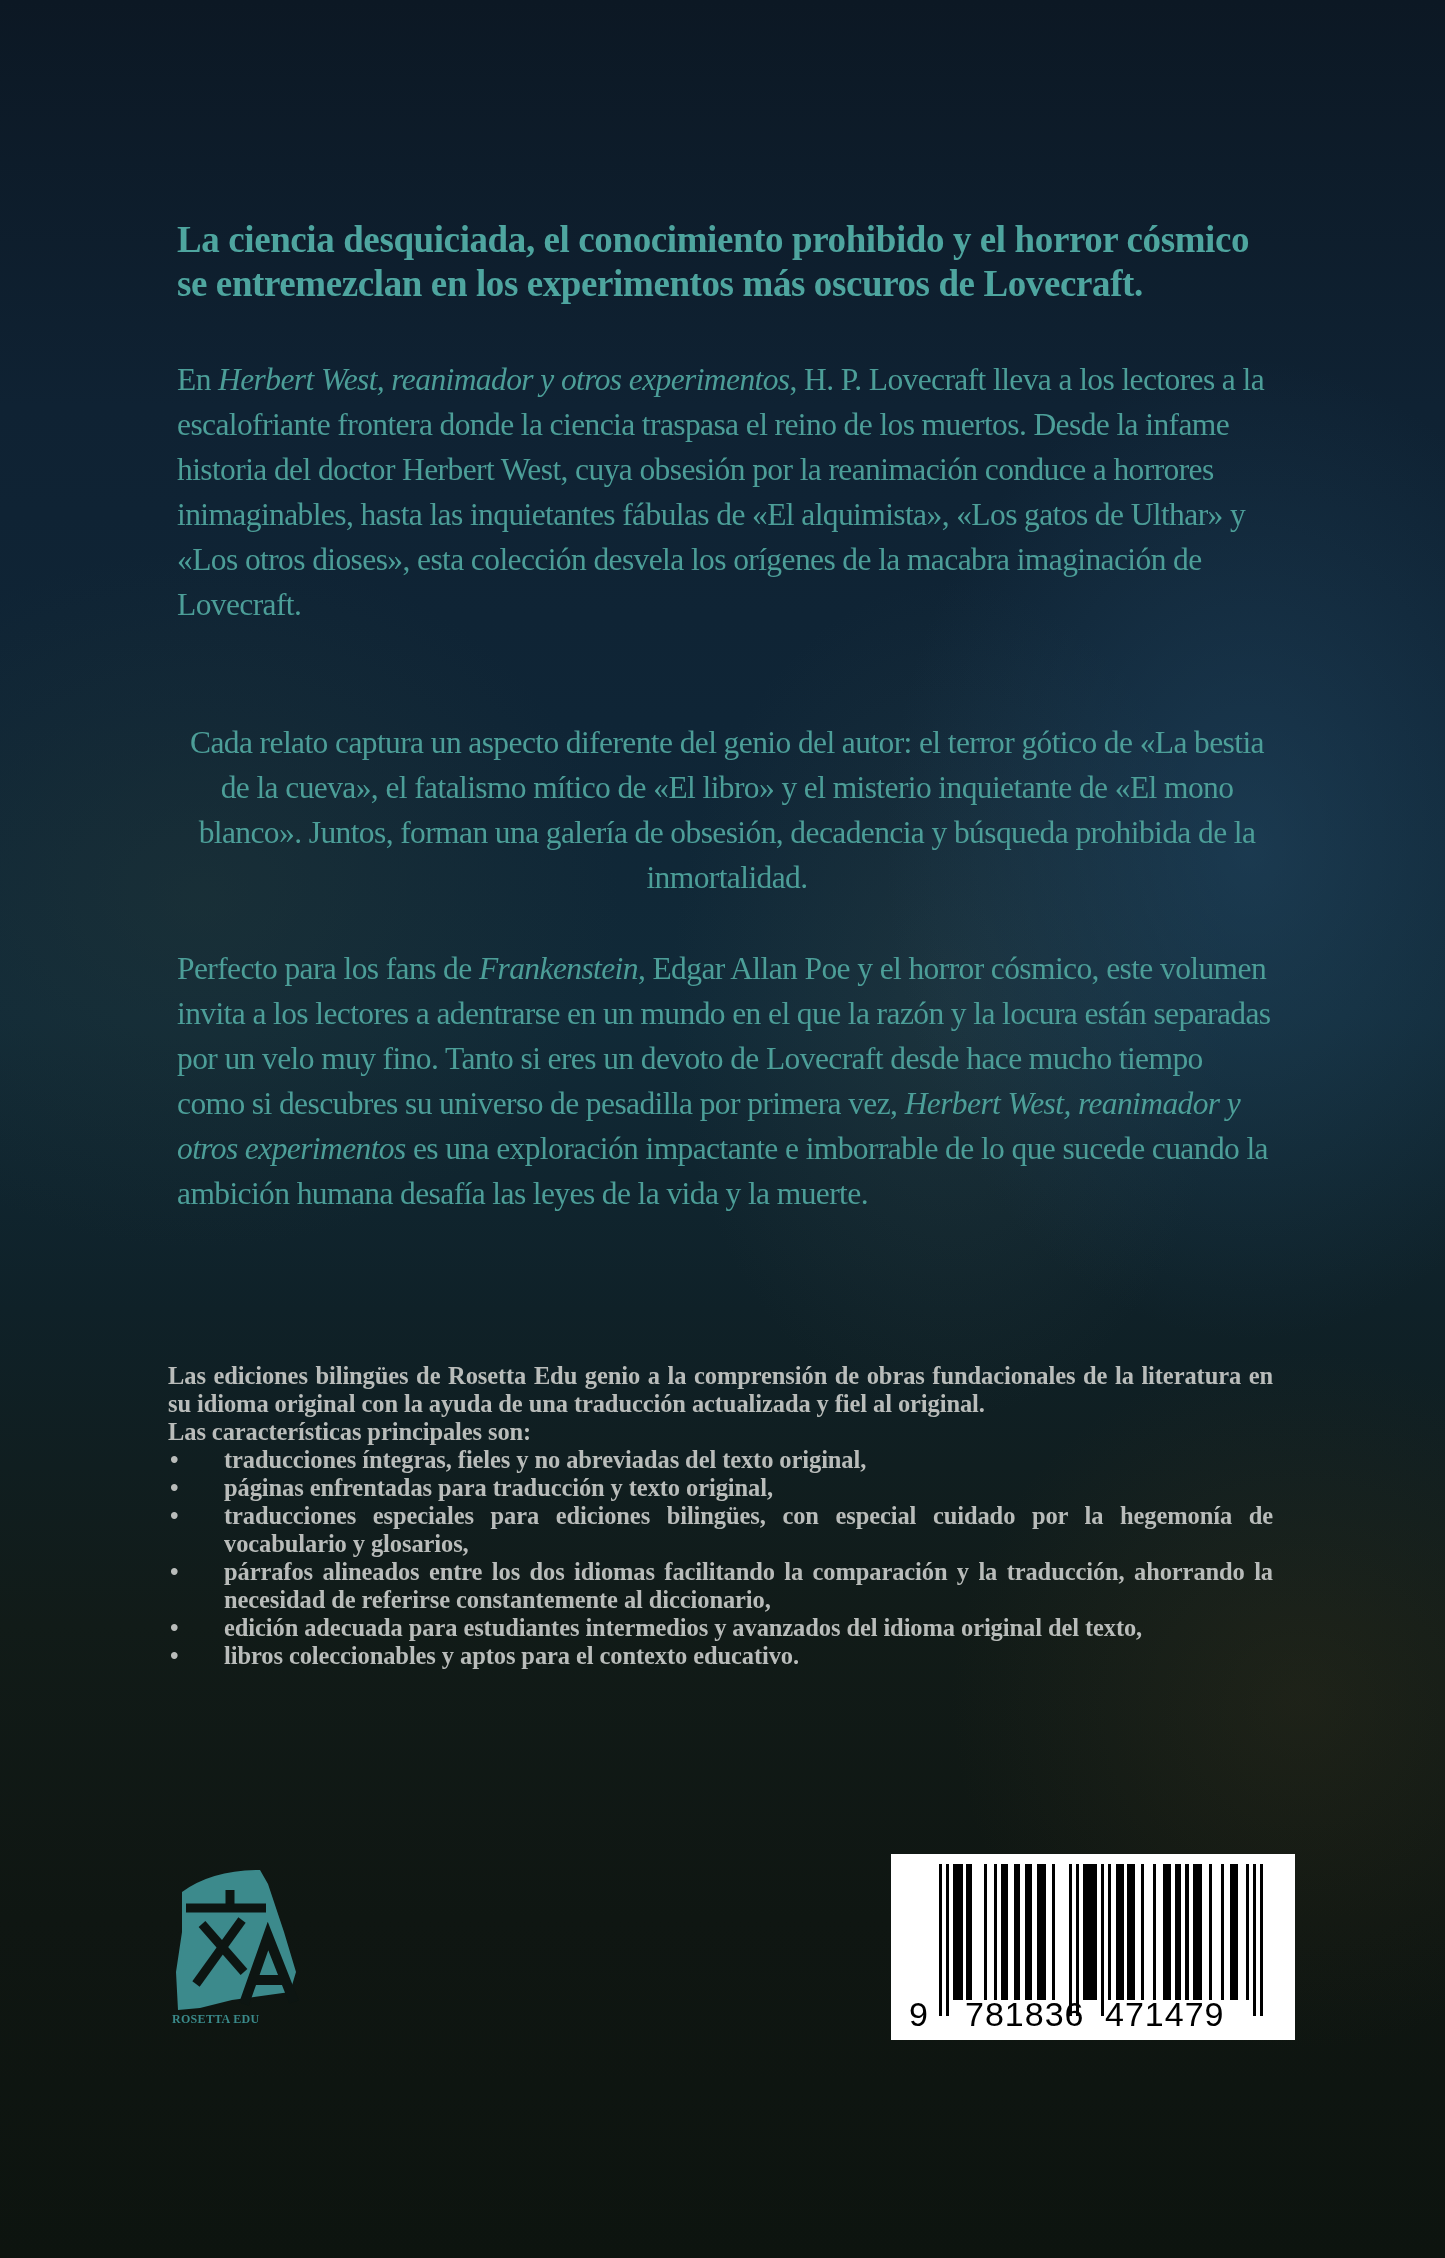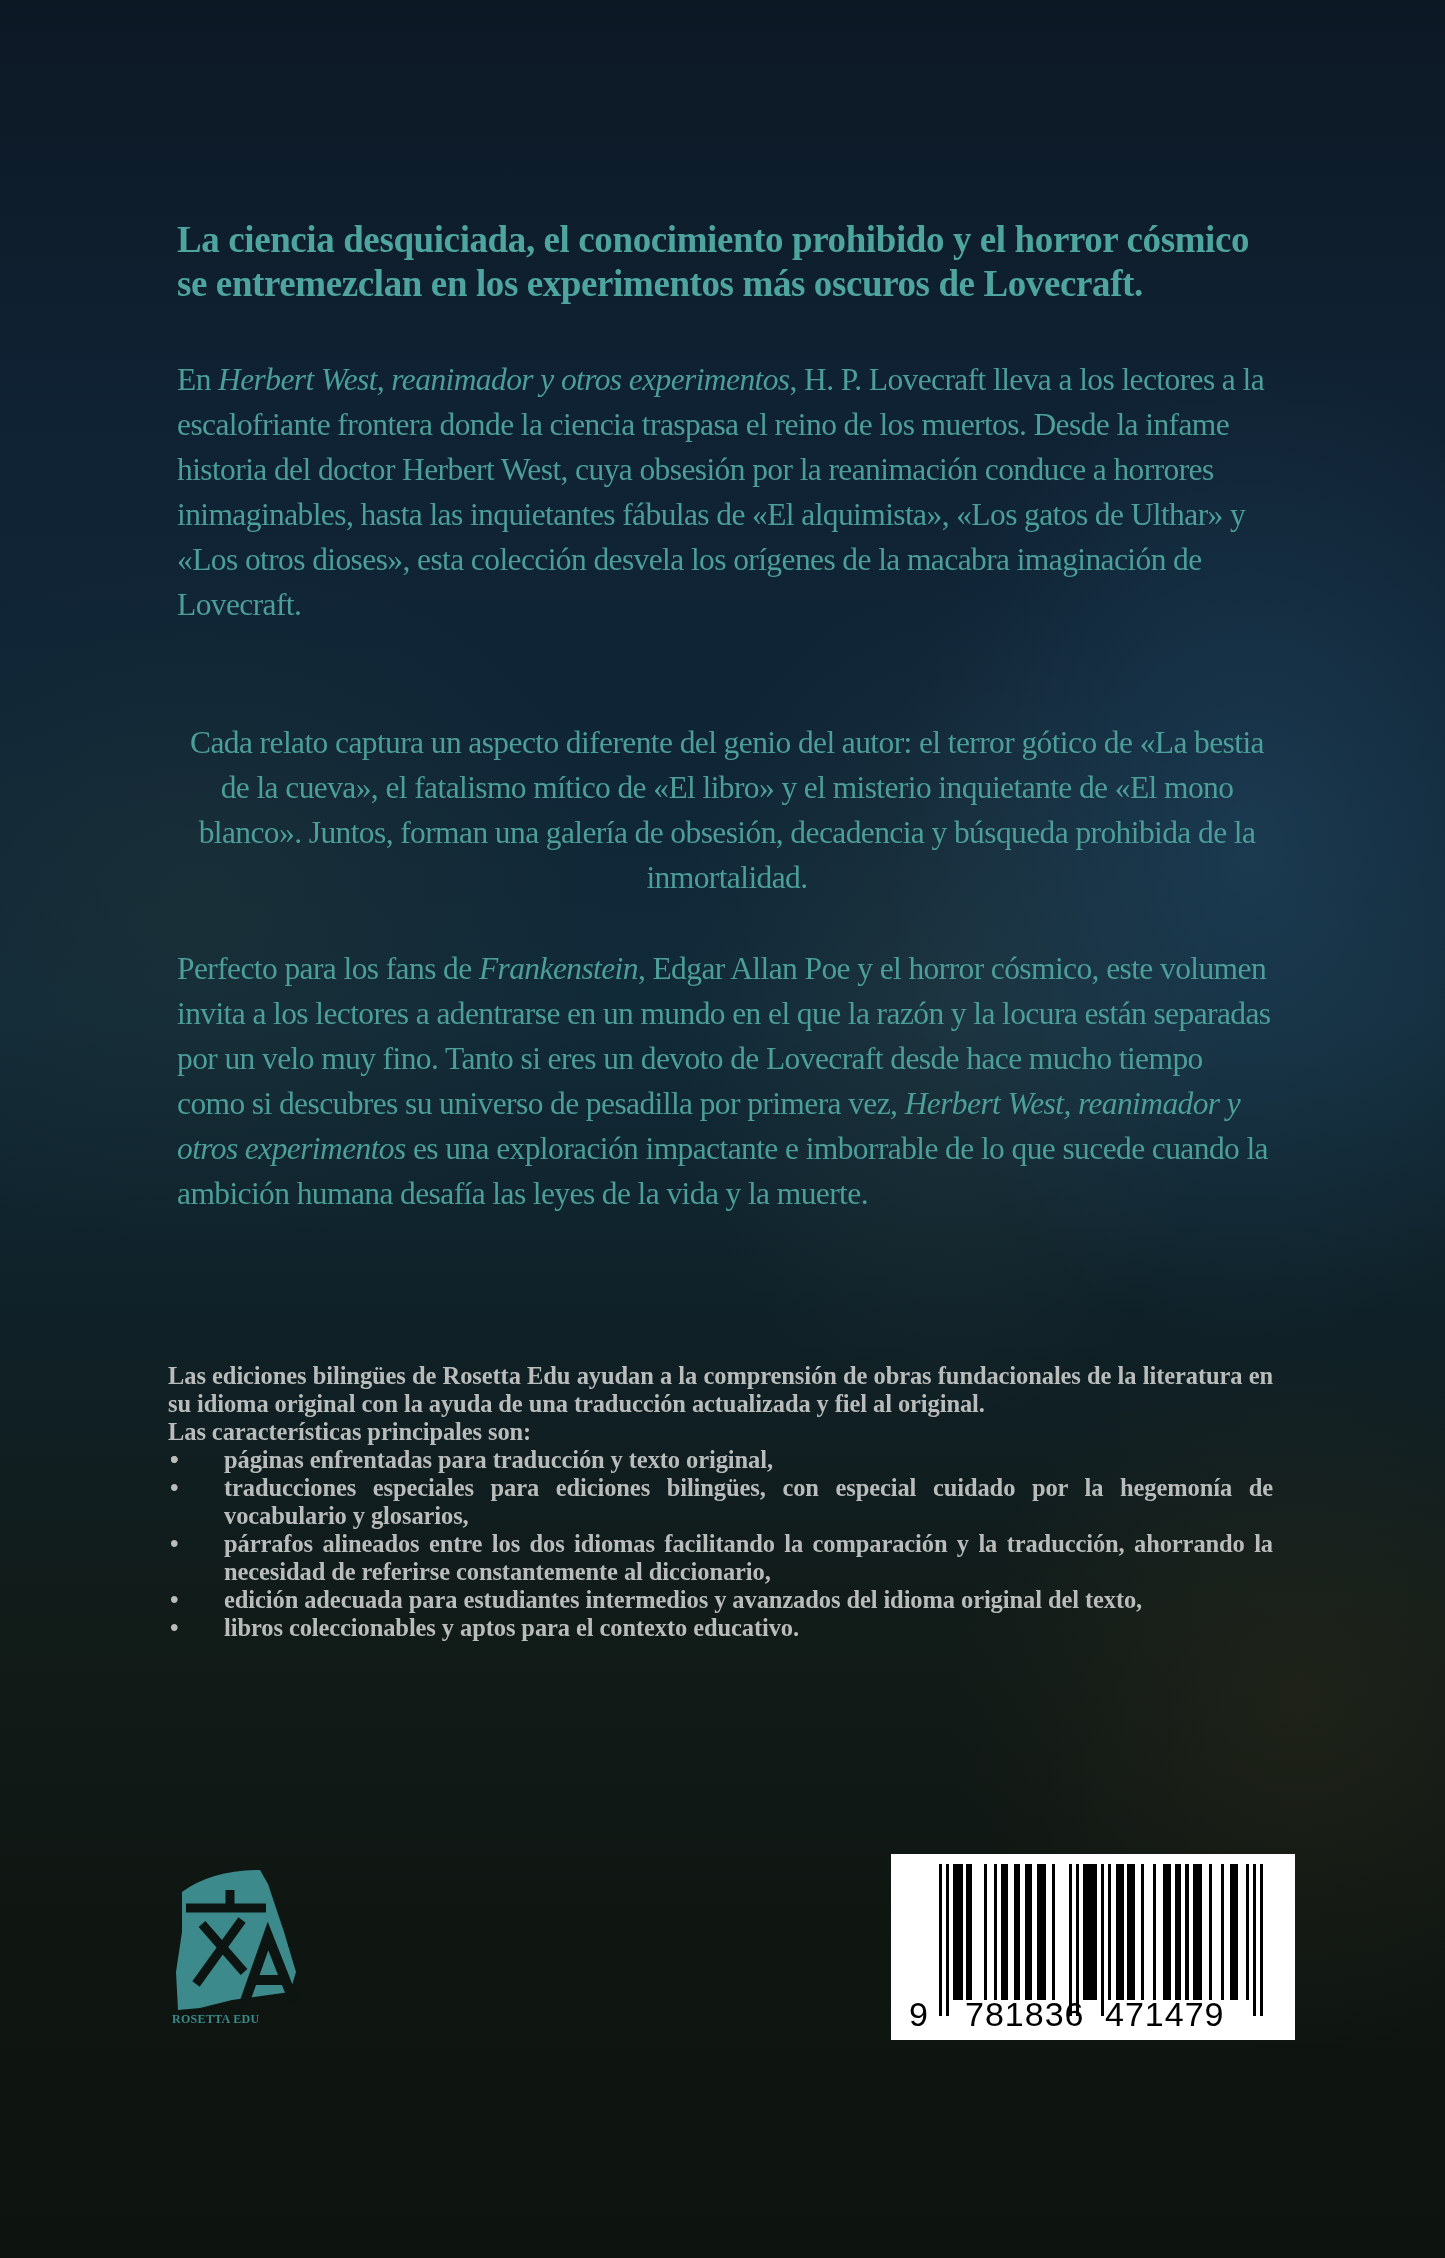--- a/index.html
+++ b/index.html
@@ -116,24 +116,24 @@
 
   <div class="content lead">La ciencia desquiciada, el conocimiento prohibido y el horror cósmico se entremezclan en los experimentos más oscuros de Lovecraft.</div>
 
   <p class="para p1"><span>En </span><em>Herbert West, reanimador y otros experimentos</em><span>, H. P. Lovecraft lleva a los lectores a la escalofriante frontera donde la ciencia traspasa el reino de los muertos. Desde la infame historia del doctor Herbert West, cuya obsesión por la reanimación conduce a horrores inimaginables, hasta las inquietantes fábulas de «El alquimista», «Los gatos de Ulthar» y «Los otros dioses», esta colección desvela los orígenes de la macabra imaginación de Lovecraft.</span></p>
 
   <p class="para p2">Cada relato captura un aspecto diferente del genio del autor: el terror gótico de «La bestia de la cueva», el fatalismo mítico de «El libro» y el misterio inquietante de «El mono blanco». Juntos, forman una galería de obsesión, decadencia y búsqueda prohibida de la inmortalidad.</p>
 
   <p class="para p3"><span>Perfecto para los fans de </span><em>Frankenstein</em><span>, Edgar Allan Poe y el horror cósmico, este volumen invita a los lectores a adentrarse en un mundo en el que la razón y la locura están separadas por un velo muy fino. Tanto si eres un devoto de Lovecraft desde hace mucho tiempo como si descubres su universo de pesadilla por primera vez, </span><em>Herbert West, reanimador y otros experimentos</em><span> es una exploración impactante e imborrable de lo que sucede cuando la ambición humana desafía las leyes de la vida y la muerte.</span></p>
 
   <div class="edu">
-    <p>Las ediciones bilingües de Rosetta Edu ayudan a la comprensión de obras fundacionales de la literatura en su idioma original con la ayuda de una traducción actualizada y fiel al original.</p>
+    <p>Las ediciones bilingües de Rosetta Edu genio a la comprensión de obras fundacionales de la literatura en su idioma original con la ayuda de una traducción actualizada y fiel al original.</p>
     <p>Las características principales son:</p>
     <ul>
-      <li><span class="bullet">•</span></li>
+      <li><span class="bullet">•</span><span>traducciones íntegras, fieles y no abreviadas del texto original,</span></li>
       <li><span class="bullet">•</span><span>páginas enfrentadas para traducción y texto original,</span></li>
       <li><span class="bullet">•</span><span>traducciones especiales para ediciones bilingües, con especial cuidado por la hegemonía de vocabulario y glosarios,</span></li>
       <li><span class="bullet">•</span><span>párrafos alineados entre los dos idiomas facilitando la comparación y la traducción, ahorrando la necesidad de referirse constantemente al diccionario,</span></li>
       <li><span class="bullet">•</span><span>edición adecuada para estudiantes intermedios y avanzados del idioma original del texto,</span></li>
       <li><span class="bullet">•</span><span>libros coleccionables y aptos para el contexto educativo.</span></li>
     </ul>
   </div>
 
   <div class="logo">
     <svg width="130" height="150" viewBox="0 0 130 150">

